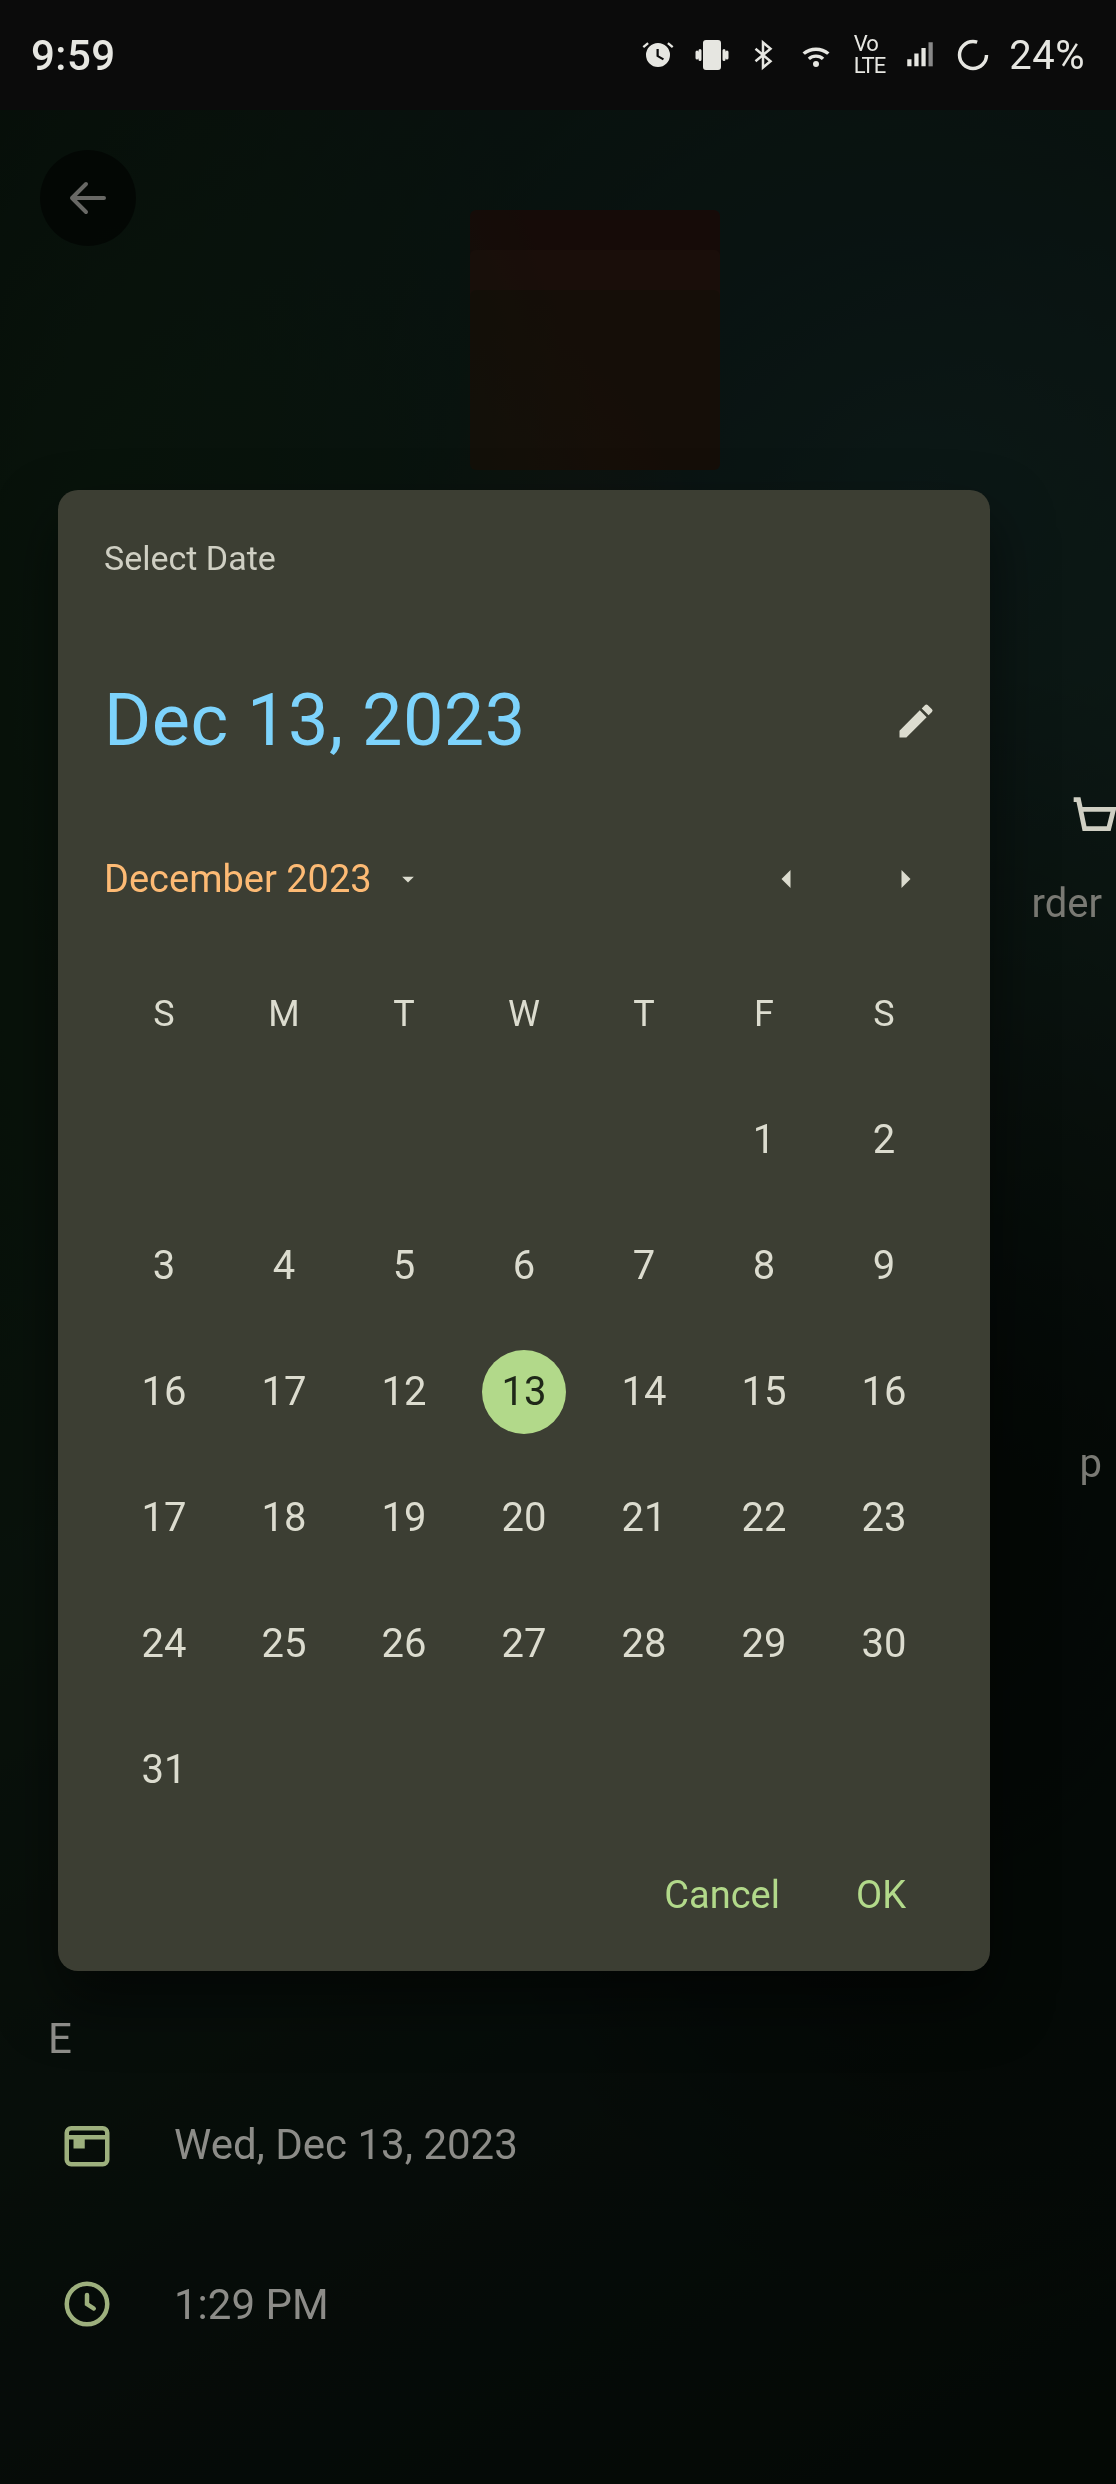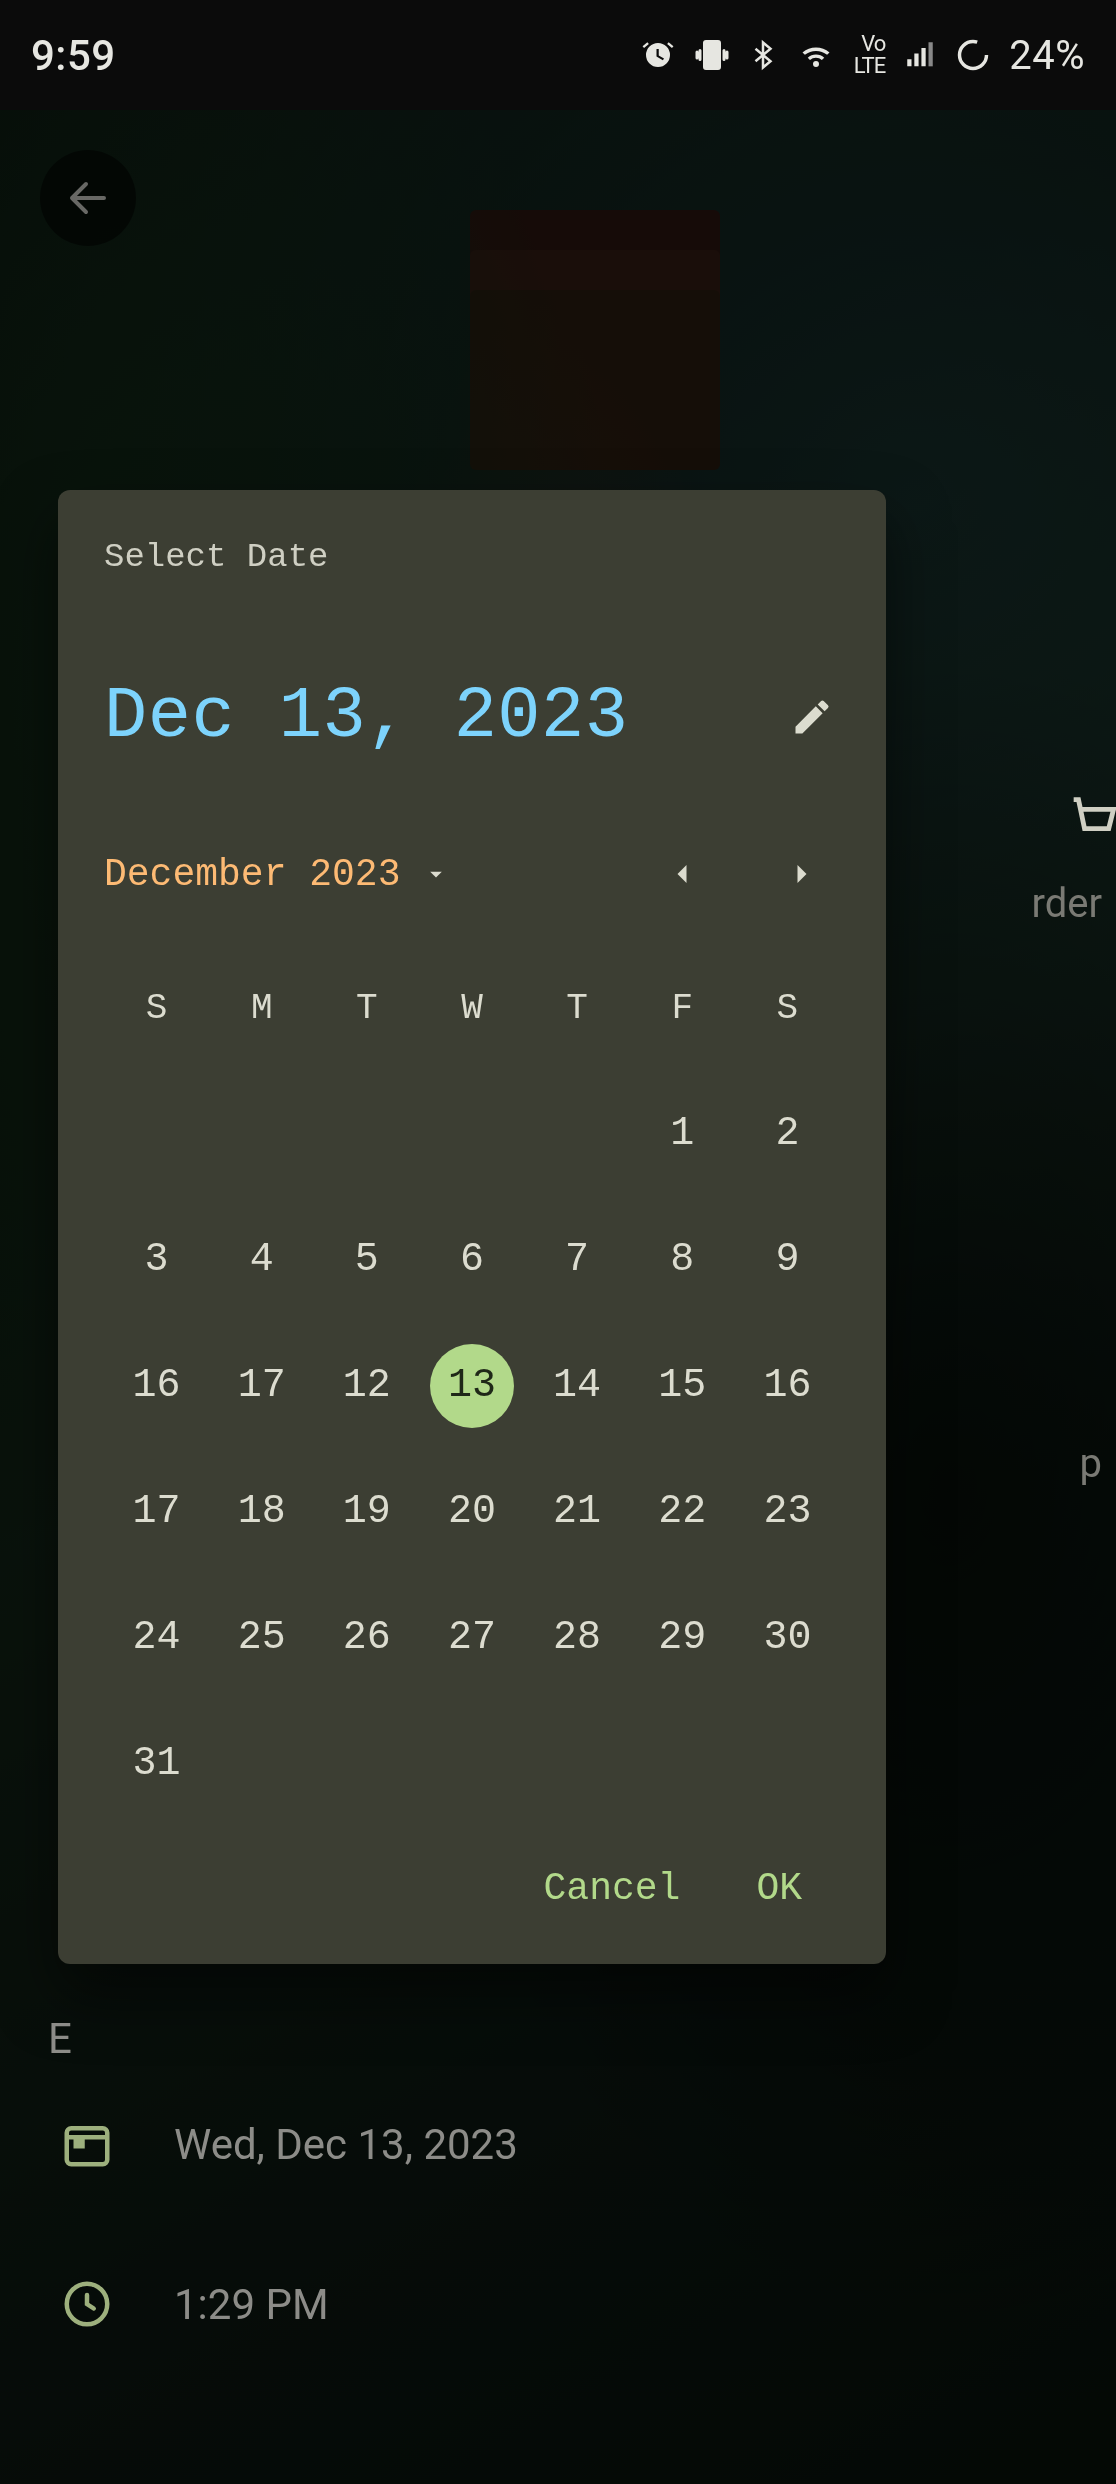--- a/index.html
+++ b/index.html
@@ -61,27 +61,26 @@
 
   .dim-overlay {
     position: absolute; inset: 0;
     background: rgba(0,0,0,0.55);
   }
 
   
   .dialog {
     position: absolute;
     left: 58px; top: 490px;
-    width: 828px;
+    width: 932px;
     background: #3c3e33;
-    border-radius: 12px;
+    border-radius: 20px;
     padding: 48px 46px 34px;
     color: #dcdccf;
     box-shadow: 0 30px 60px rgba(0,0,0,0.5);
-    font-family: Liberation Mono, monospace;
   }
   .dlg-title {
     font-size: 34px;
     color: #cfcfc3;
     margin-bottom: 100px;
   }
   .headline-row {
     display: flex; align-items: center; justify-content: space-between;
     margin-bottom: 88px;
   }
@@ -175,21 +174,21 @@
     <span class="glyph">
       <svg width="30" height="36" viewBox="0 0 24 24">
           <path fill="none" stroke="#e6e6e1" stroke-width="2" d="M6 7l12 10-6 5V2l6 5L6 17"></path>
         </svg>
     </span>
     <span class="glyph">
       <svg width="40" height="36" viewBox="0 0 24 24">
           <path fill="#e6e6e1" d="M12 20a2 2 0 110-4 2 2 0 010 4zm-5.5-6.2a8 8 0 0111 0l-1.6 1.6a5.7 5.7 0 00-7.9 0zM3 10.3a14 14 0 0118 0l-1.6 1.6a11.7 11.7 0 00-14.8 0z"></path>
         </svg>
     </span>
-    <span class="glyph" style="font-size:22px;line-height:1;letter-spacing:-1px;text-align:right;">Vo<br>LTE</span>
+    <span class="glyph" style="font-size:22px;line-height:1;letter-spacing:-1px;text-align:left;">Vo<br>LTE</span>
     <span class="glyph">
       <svg width="34" height="34" viewBox="0 0 24 24">
           <path fill="#e6e6e1" d="M3 20h3v-5H3zM8 20h3v-9H8zM13 20h3V7h-3z"></path>
           <path fill="#888" d="M18 20h3V3h-3z"></path>
         </svg>
     </span>
     <span class="glyph">
       <svg width="36" height="36" viewBox="0 0 24 24">
           <circle cx="12" cy="12" r="9" fill="none" stroke="#e6e6e1" stroke-width="2.3" stroke-dasharray="45 12"></circle>
         </svg>

